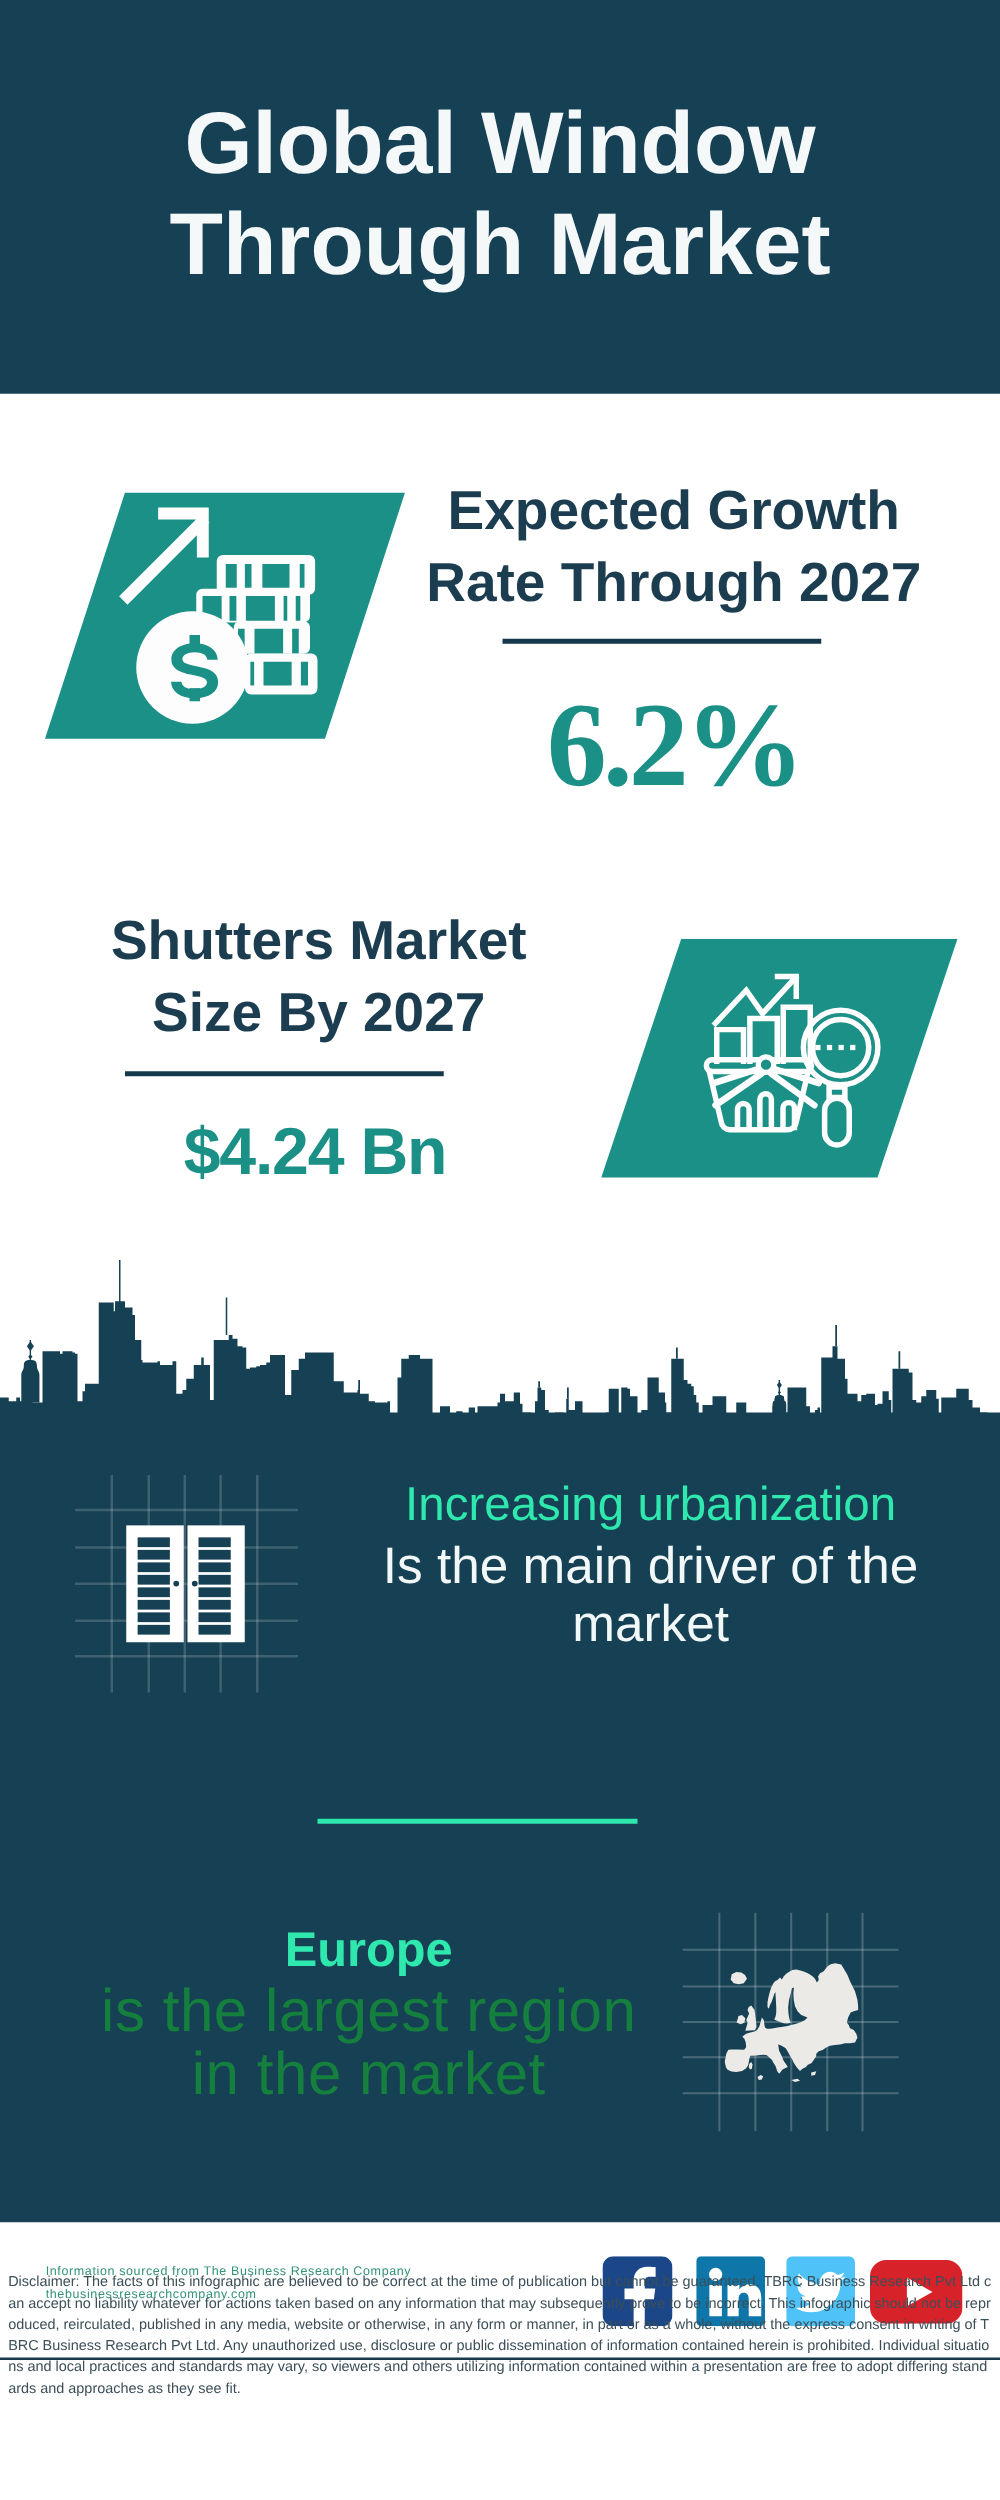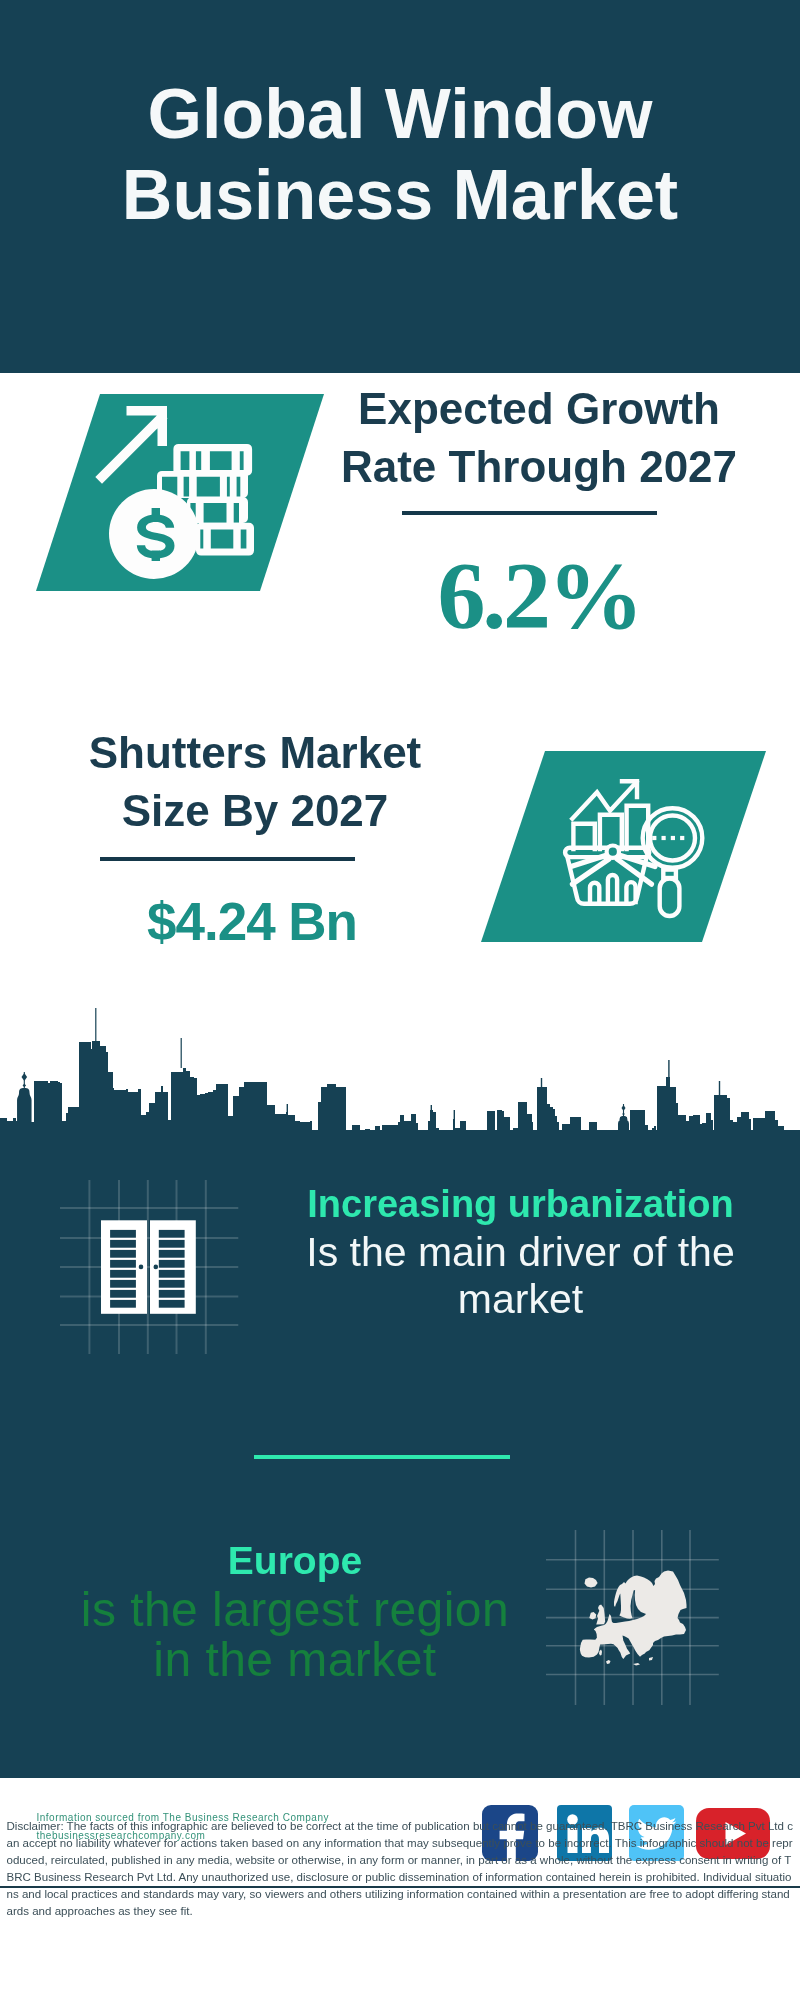--- a/index.html
+++ b/index.html
@@ -1,21 +1,21 @@
 <!DOCTYPE html>
 <html><head>
 <meta charset="utf-8">
 <style>
   html,body{margin:0;padding:0;}
   body{width:800px;height:2000px;background:#ffffff;
        font-family:"Liberation Sans",sans-serif;overflow:hidden;}
   .page{position:relative;width:800px;height:2000px;overflow:hidden;}
 
   
-  .header{position:absolute;left:0;top:0;width:800px;height:373px;background:#164154;}
+  .header{position:absolute;left:0;top:0;width:800px;height:315px;background:#164154;}
   .header-title{position:absolute;left:0;top:74px;width:800px;text-align:center;
     color:#f5f8f9;font-size:70px;font-weight:bold;line-height:81px;}
 
   
   .stat-title{color:#1b3d4f;font-size:44px;font-weight:bold;line-height:58px;}
   .divline{position:absolute;background:#15384a;height:3.5px;width:255px;}
   .stat-val{color:#1b9086;font-weight:bold;}
 
   .s1-text{position:absolute;left:339px;top:380px;width:400px;text-align:center;}
   .s2-text{position:absolute;left:55px;top:724px;width:400px;text-align:center;}
@@ -25,21 +25,21 @@
     font-size:53px;line-height:73px;letter-spacing:-1px;}
 
   .icon-para{position:absolute;}
 
   
   .middark{position:absolute;left:0;top:1130px;width:800px;height:648px;background:#164154;}
   .skyline{position:absolute;left:0;top:1000px;width:800px;height:160px;}
 
   
   .urb-text{position:absolute;left:270.5px;top:1181px;width:500px;text-align:center;}
-  .urb-hl{color:#2ee8ae;font-size:38px;font-weight:bold;line-height:47.5px;}
+  .urb-hl{color:#2ee8ae;font-size:38px;font-weight:normal;line-height:47.5px;}
   .urb-sub{color:#f2f7f8;font-size:41px;line-height:47px;}
 
   .mid-div{position:absolute;left:254px;top:1455px;width:256px;height:4px;background:#2ee8ae;}
 
   
   .eu-text{position:absolute;left:45px;top:1536px;width:500px;text-align:center;}
   .eu-hl{color:#2ee8ae;font-size:39px;font-weight:bold;line-height:49px;}
   .eu-sub{color:#15803d;font-size:48px;line-height:50px;letter-spacing:0.45px;}
 
   
@@ -51,21 +51,21 @@
   .footer-rule{position:absolute;left:0;top:1886px;width:800px;height:2px;background:#1a3b4a;}
 </style>
 </head>
 <body>
 
 <div class="page">
 
   <div class="header">
     <div class="header-title">
       <div>Global Window</div>
-      <div>Business Market</div>
+      <div>Through Market</div>
     </div>
   </div>
 
   <div class="icon-para" style="left:34px;top:394px;width:292px;height:198px;">
     <svg width="292" height="198" viewBox="0 0 292 198" xmlns="http://www.w3.org/2000/svg">
       <polygon points="66,0 290,0 226,197 2,197" fill="#1b9086"></polygon>
       <g fill="#fdfdfd">
 
         <path d="M 92.5 12 L 133 12 L 133 21.5 L 92.5 21.5 Z
                  M 123.5 12 L 133 12 L 133 52 L 123.5 52 Z

